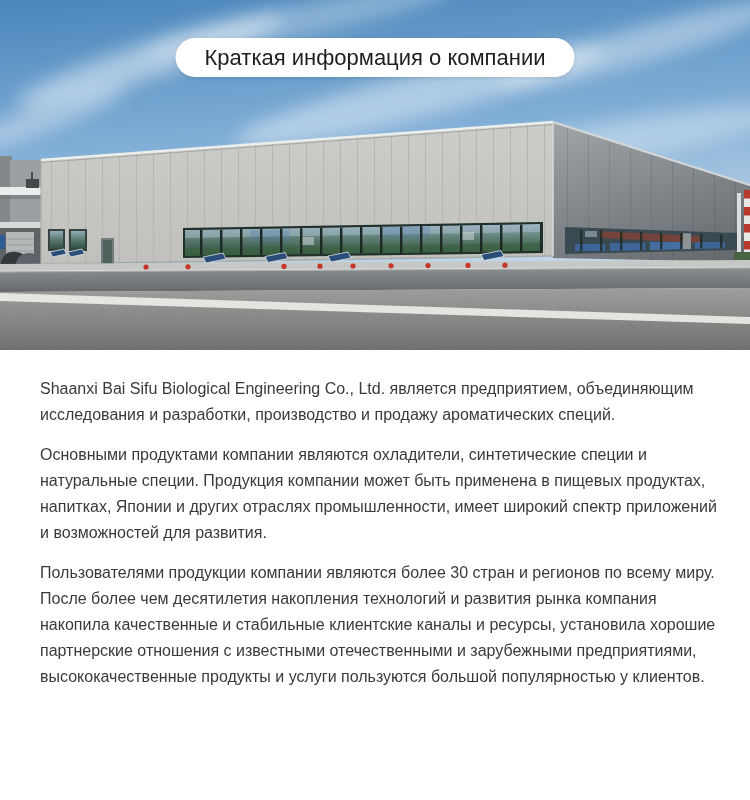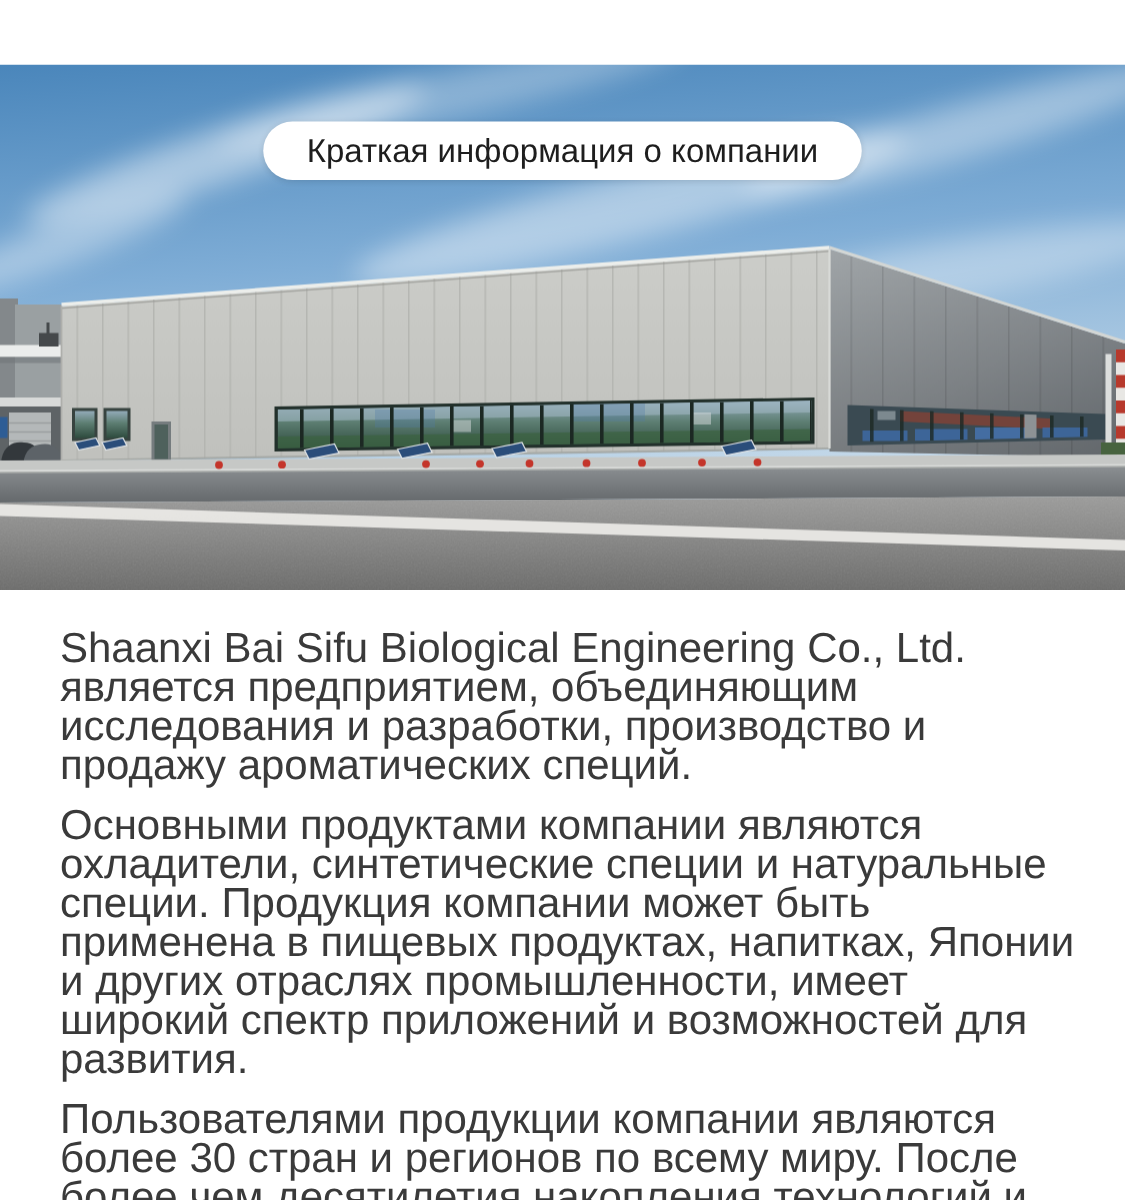--- a/index.html
+++ b/index.html
@@ -1,33 +1,33 @@
 <!DOCTYPE html>
 <html><head>
 <meta charset="utf-8">
 <style>
   html, body { margin: 0; padding: 0; }
   body {
     width: 750px; height: 800px; overflow: hidden;
     background: #ffffff;
     font-family: "Liberation Sans", "DejaVu Sans", sans-serif;
   }
-  .hero { position: relative; width: 750px; height: 350px; line-height: 0; margin-top: 43px; }
+  .hero { position: relative; width: 750px; height: 350px; line-height: 0; }
   .hero svg { display: block; }
   .badge {
     position: absolute; top: 38px; left: 50%; transform: translateX(-50%);
     background: #ffffff; color: #1e1e1e;
     font-size: 22px; line-height: 25px; white-space: nowrap;
     padding: 7px 29px; border-radius: 20px;
     box-shadow: 0 1px 4px rgba(0,0,0,0.12);
   }
   .content { padding: 26px 32px 0 40px; }
   .content p {
     margin: 0 0 14px 0;
-    font-size: 28px; line-height: 26px;
+    font-size: 16px; line-height: 26px;
     color: #3a3a3a;
   }
 </style>
 </head>
 <body>
 
 <div class="hero">
   <svg width="750" height="350" viewBox="0 0 750 350" aria-hidden="true">
     <defs>
       <linearGradient id="sky" x1="0%" y1="0%" x2="15%" y2="100%">

